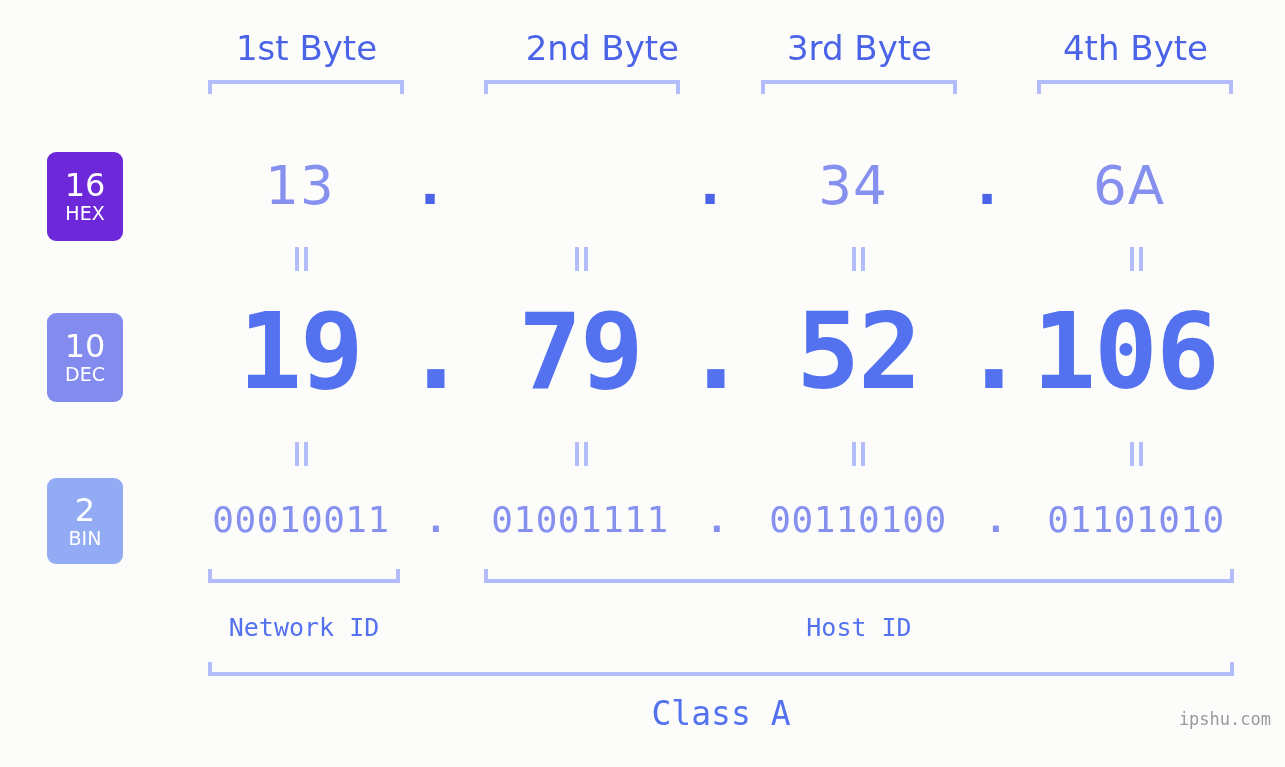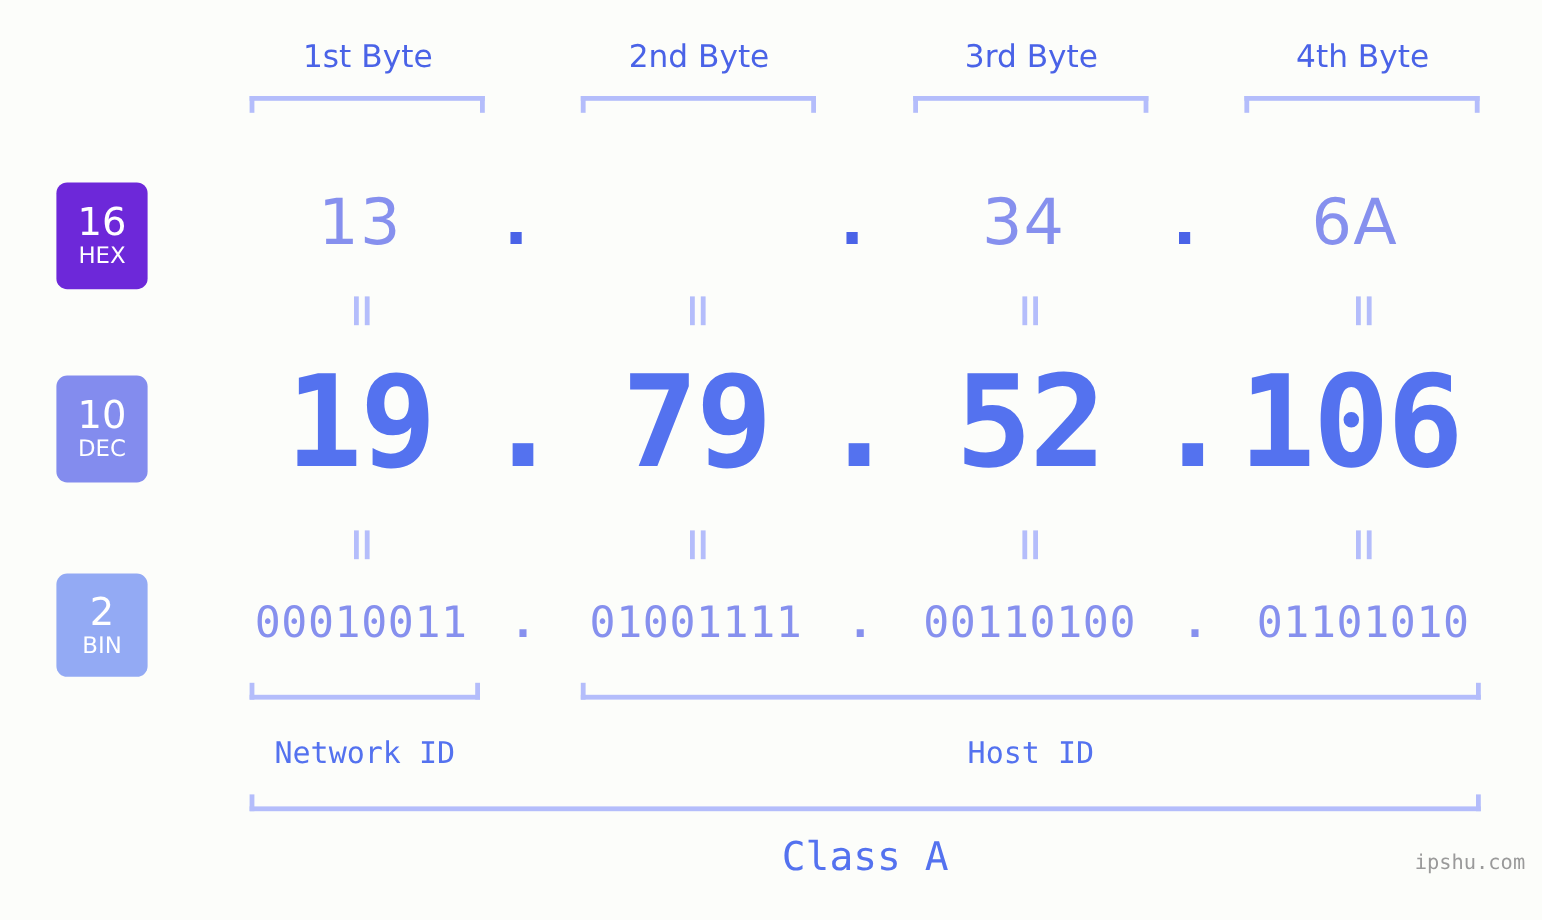--- a/index.html
+++ b/index.html
@@ -51,21 +51,21 @@
   }
   #badge-hex { top: 152px; height: 89px; background: #6d28d9; }
   #badge-dec { top: 313px; height: 89px; background: #838cee; }
   #badge-bin { top: 478px; height: 86px; background: #93aaf4; }
 
   
   .byte-label {
     position: absolute;
     top: 33px;
     font-family: "DejaVu Sans", sans-serif;
-    font-size: 26px;
+    font-size: 34px;
     line-height: 30px;
     color: #4a63e7;
     text-align: center;
     white-space: nowrap;
   }
 
   
   .bracket {
     position: absolute;
     border-color: #b4bdfb;
@@ -187,21 +187,21 @@
     color: #9a9a9a;
     white-space: nowrap;
   }
 </style>
 </head>
 <body>
 
 <div class="stage">
 
   <div class="byte-label" style="left:210px; width:193px;">1st Byte</div>
-  <div class="byte-label" style="left:486px; width:193px;">2nd Byte</div>
+  <div class="byte-label" style="left:486px; width:193px;text-align:right;">2nd Byte</div>
   <div class="byte-label" style="left:763px; width:193px;text-align:center;">3rd Byte</div>
   <div class="byte-label" style="left:1039px; width:193px;">4th Byte</div>
 
   <div class="bracket down" style="left:208px; top:80px; width:196px;"></div>
   <div class="bracket down" style="left:484px; top:80px; width:196px;"></div>
   <div class="bracket down" style="left:761px; top:80px; width:196px;"></div>
   <div class="bracket down" style="left:1037px; top:80px; width:196px;"></div>
 
   <div class="badge" id="badge-hex">
     <span class="num">16</span>

